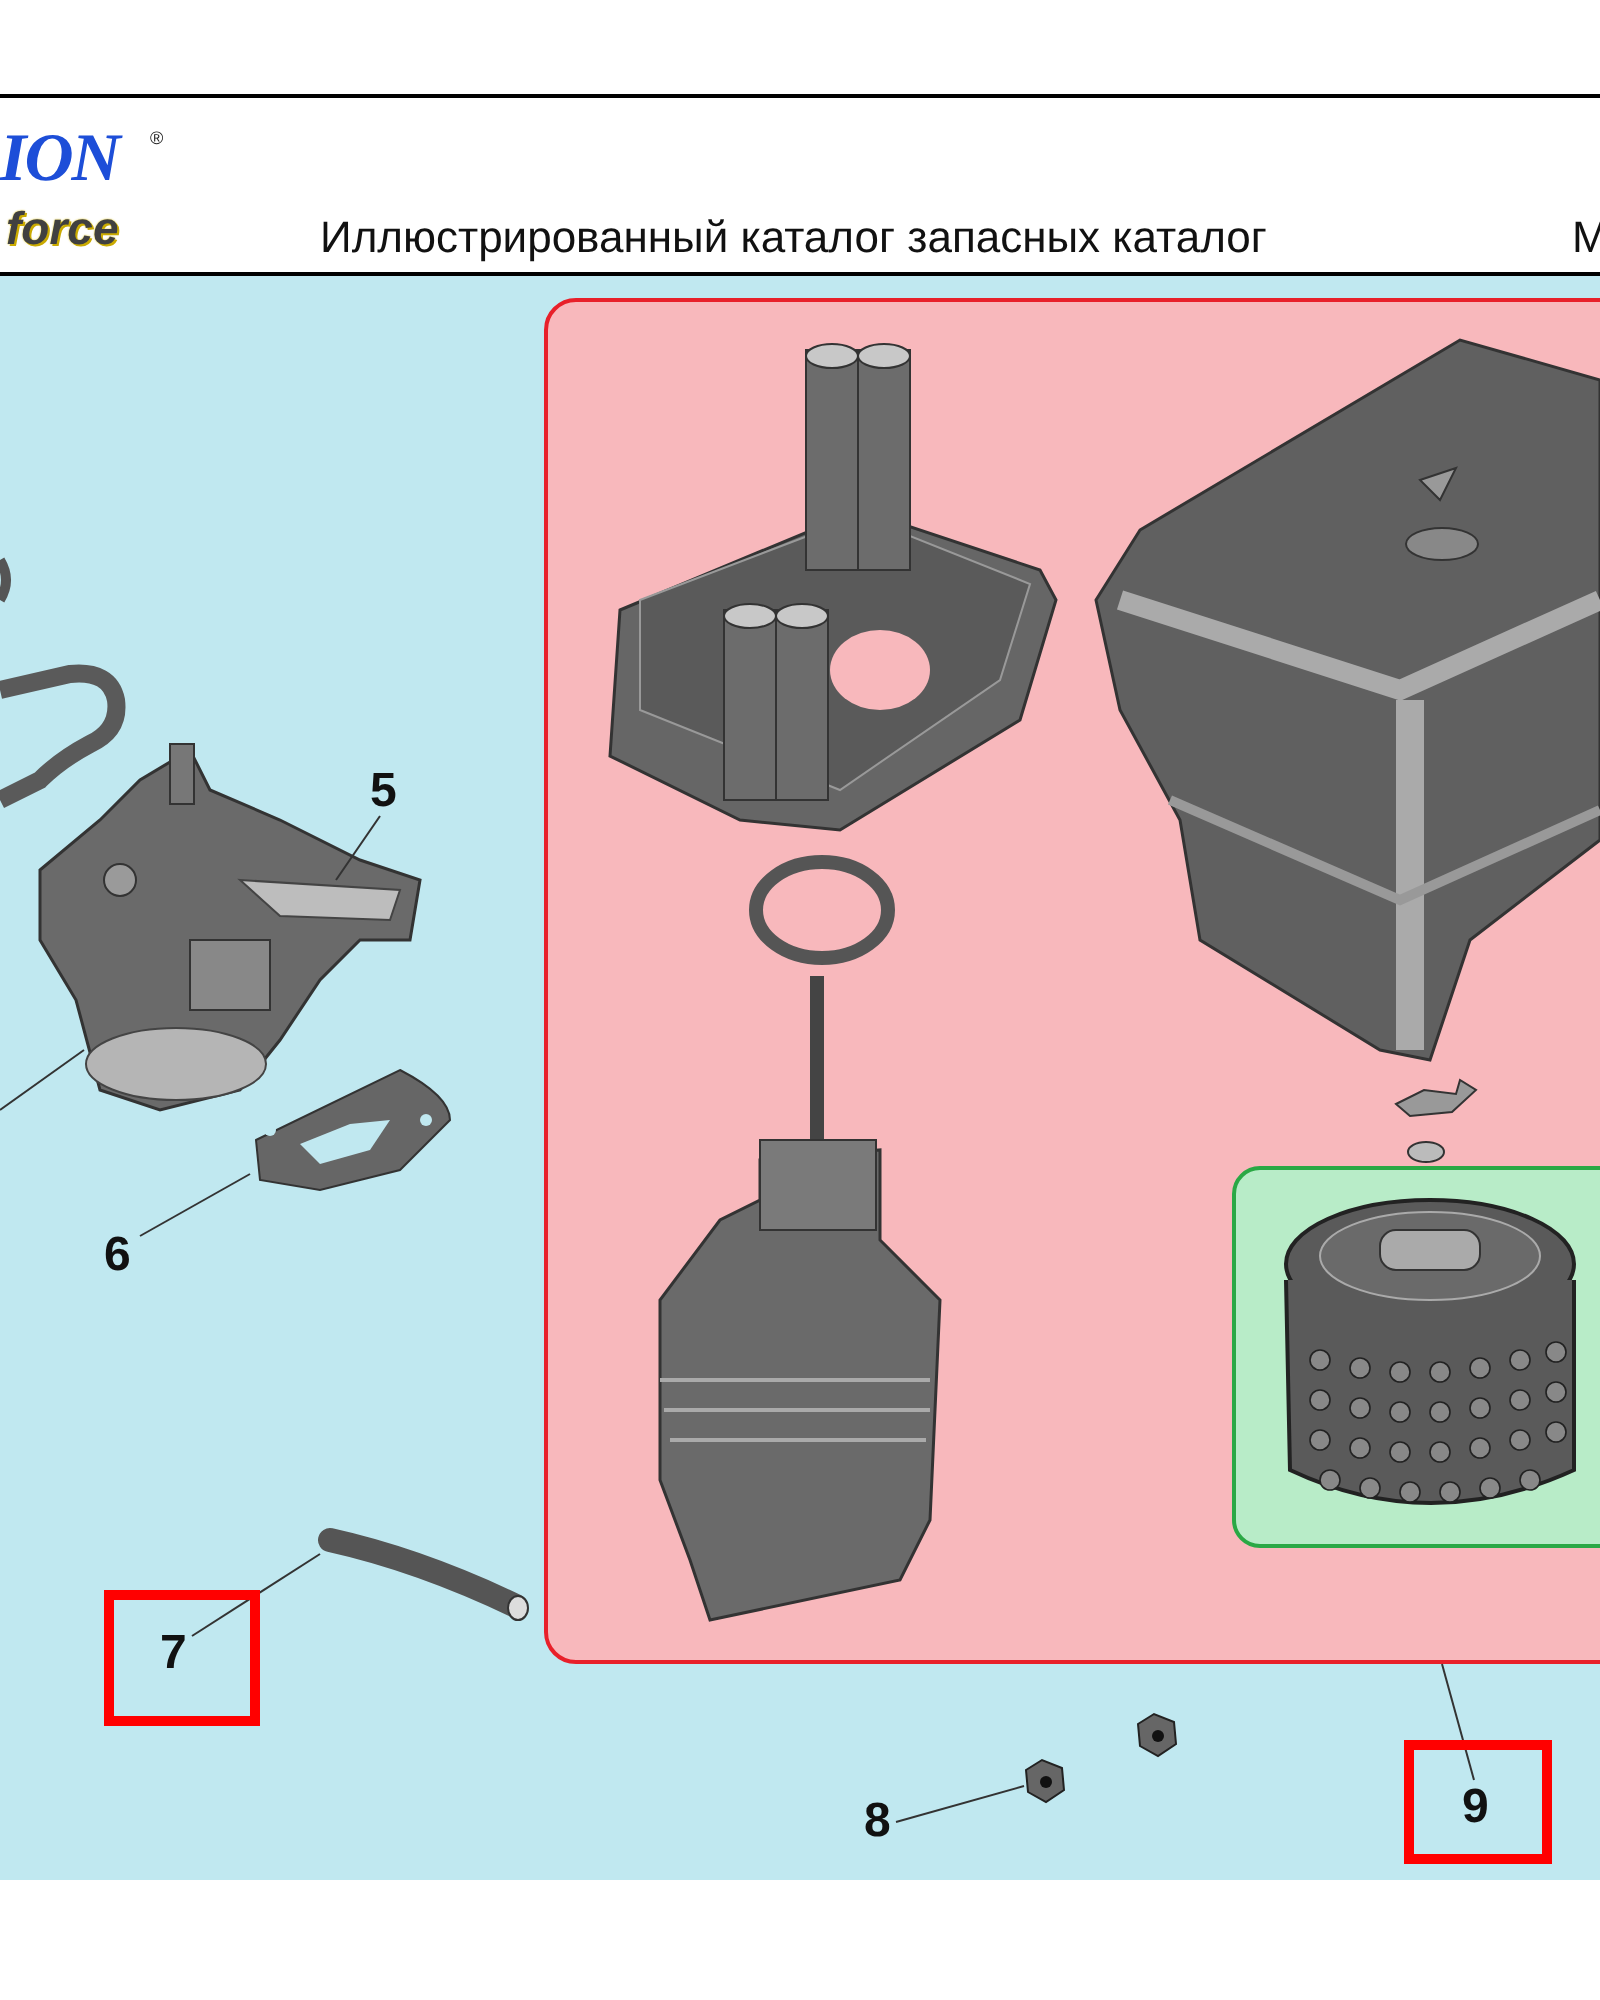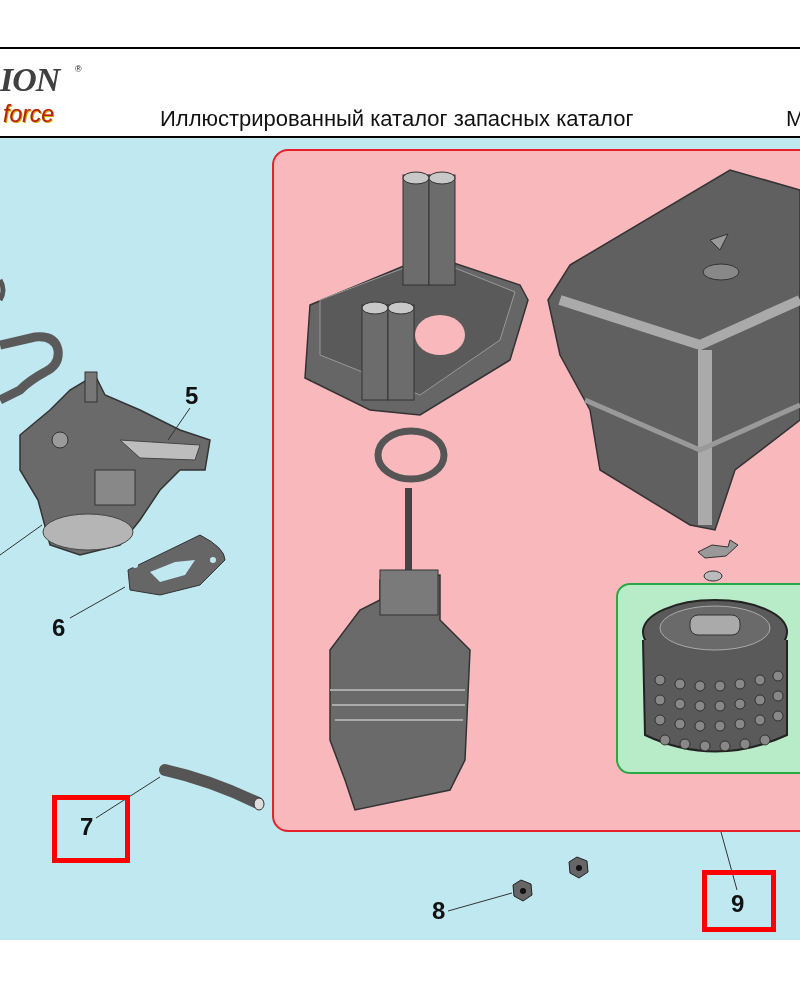--- a/index.html
+++ b/index.html
@@ -1,22 +1,22 @@
 <!DOCTYPE html>
 <html><head>
 <meta charset="utf-8">
 <style>
   html, body { margin:0; padding:0; }
   body { width:800px; height:1000px; background:#ffffff; position:relative; overflow:hidden; font-family:"Liberation Sans", sans-serif; }
   .abs { position:absolute; }
   .top-rule { left:0; top:47px; width:800px; height:2px; background:#000; }
   .header { left:0; top:49px; width:800px; height:88px; background:#fff; }
-  .logo-top { left:0; top:60px; font-family:"Liberation Serif", serif; font-weight:bold; font-style:italic; font-size:34px; color:#404040; letter-spacing:-1px; line-height:40px; }
+  .logo-top { left:0; top:60px; font-family:"Liberation Serif", serif; font-weight:bold; font-style:italic; font-size:34px; color:#1d4ed8; letter-spacing:-1px; line-height:40px; }
   .logo-reg { left:75px; top:64px; font-size:9px; color:#222; }
-  .logo-sub { left:3px; top:100px; font-family:"Liberation Sans", sans-serif; font-style:italic; font-weight:normal; font-size:23px; color:#b91c1c; text-shadow:0 0 1px #d6b800, 1px 1px 0 #c9a900; line-height:28px;text-align:center; }
+  .logo-sub { left:3px; top:100px; font-family:"Liberation Sans", sans-serif; font-style:italic; font-weight:bold; font-size:23px; color:#404040; text-shadow:0 0 1px #d6b800, 1px 1px 0 #c9a900; line-height:28px;text-align:center; }
   .title { left:160px; top:104px; font-size:22px; color:#111; line-height:30px; white-space:nowrap; }
   .title-extra { left:786px; top:104px; font-size:22px; color:#111; line-height:30px; }
   .header-rule { left:0; top:136px; width:800px; height:2px; background:#000; }
   .diagram { left:0; top:138px; width:800px; height:802px; background:#c0e8f0; }
   .assy-panel { left:272px; top:149px; width:560px; height:683px; background:#f8b8bc; border:2px solid #e8202a; border-radius:16px; box-sizing:border-box; }
   .filter-panel { left:616px; top:583px; width:220px; height:191px; background:#b8ecc8; border:2px solid #2aa845; border-radius:14px; box-sizing:border-box; }
   .callout { font-family:"Liberation Sans", sans-serif; font-weight:bold; font-size:24px; color:#111; line-height:28px; }
   .callout-box { border:5px solid #ff0000; box-sizing:border-box; }
   svg { position:absolute; left:0; top:0; }
 </style>

